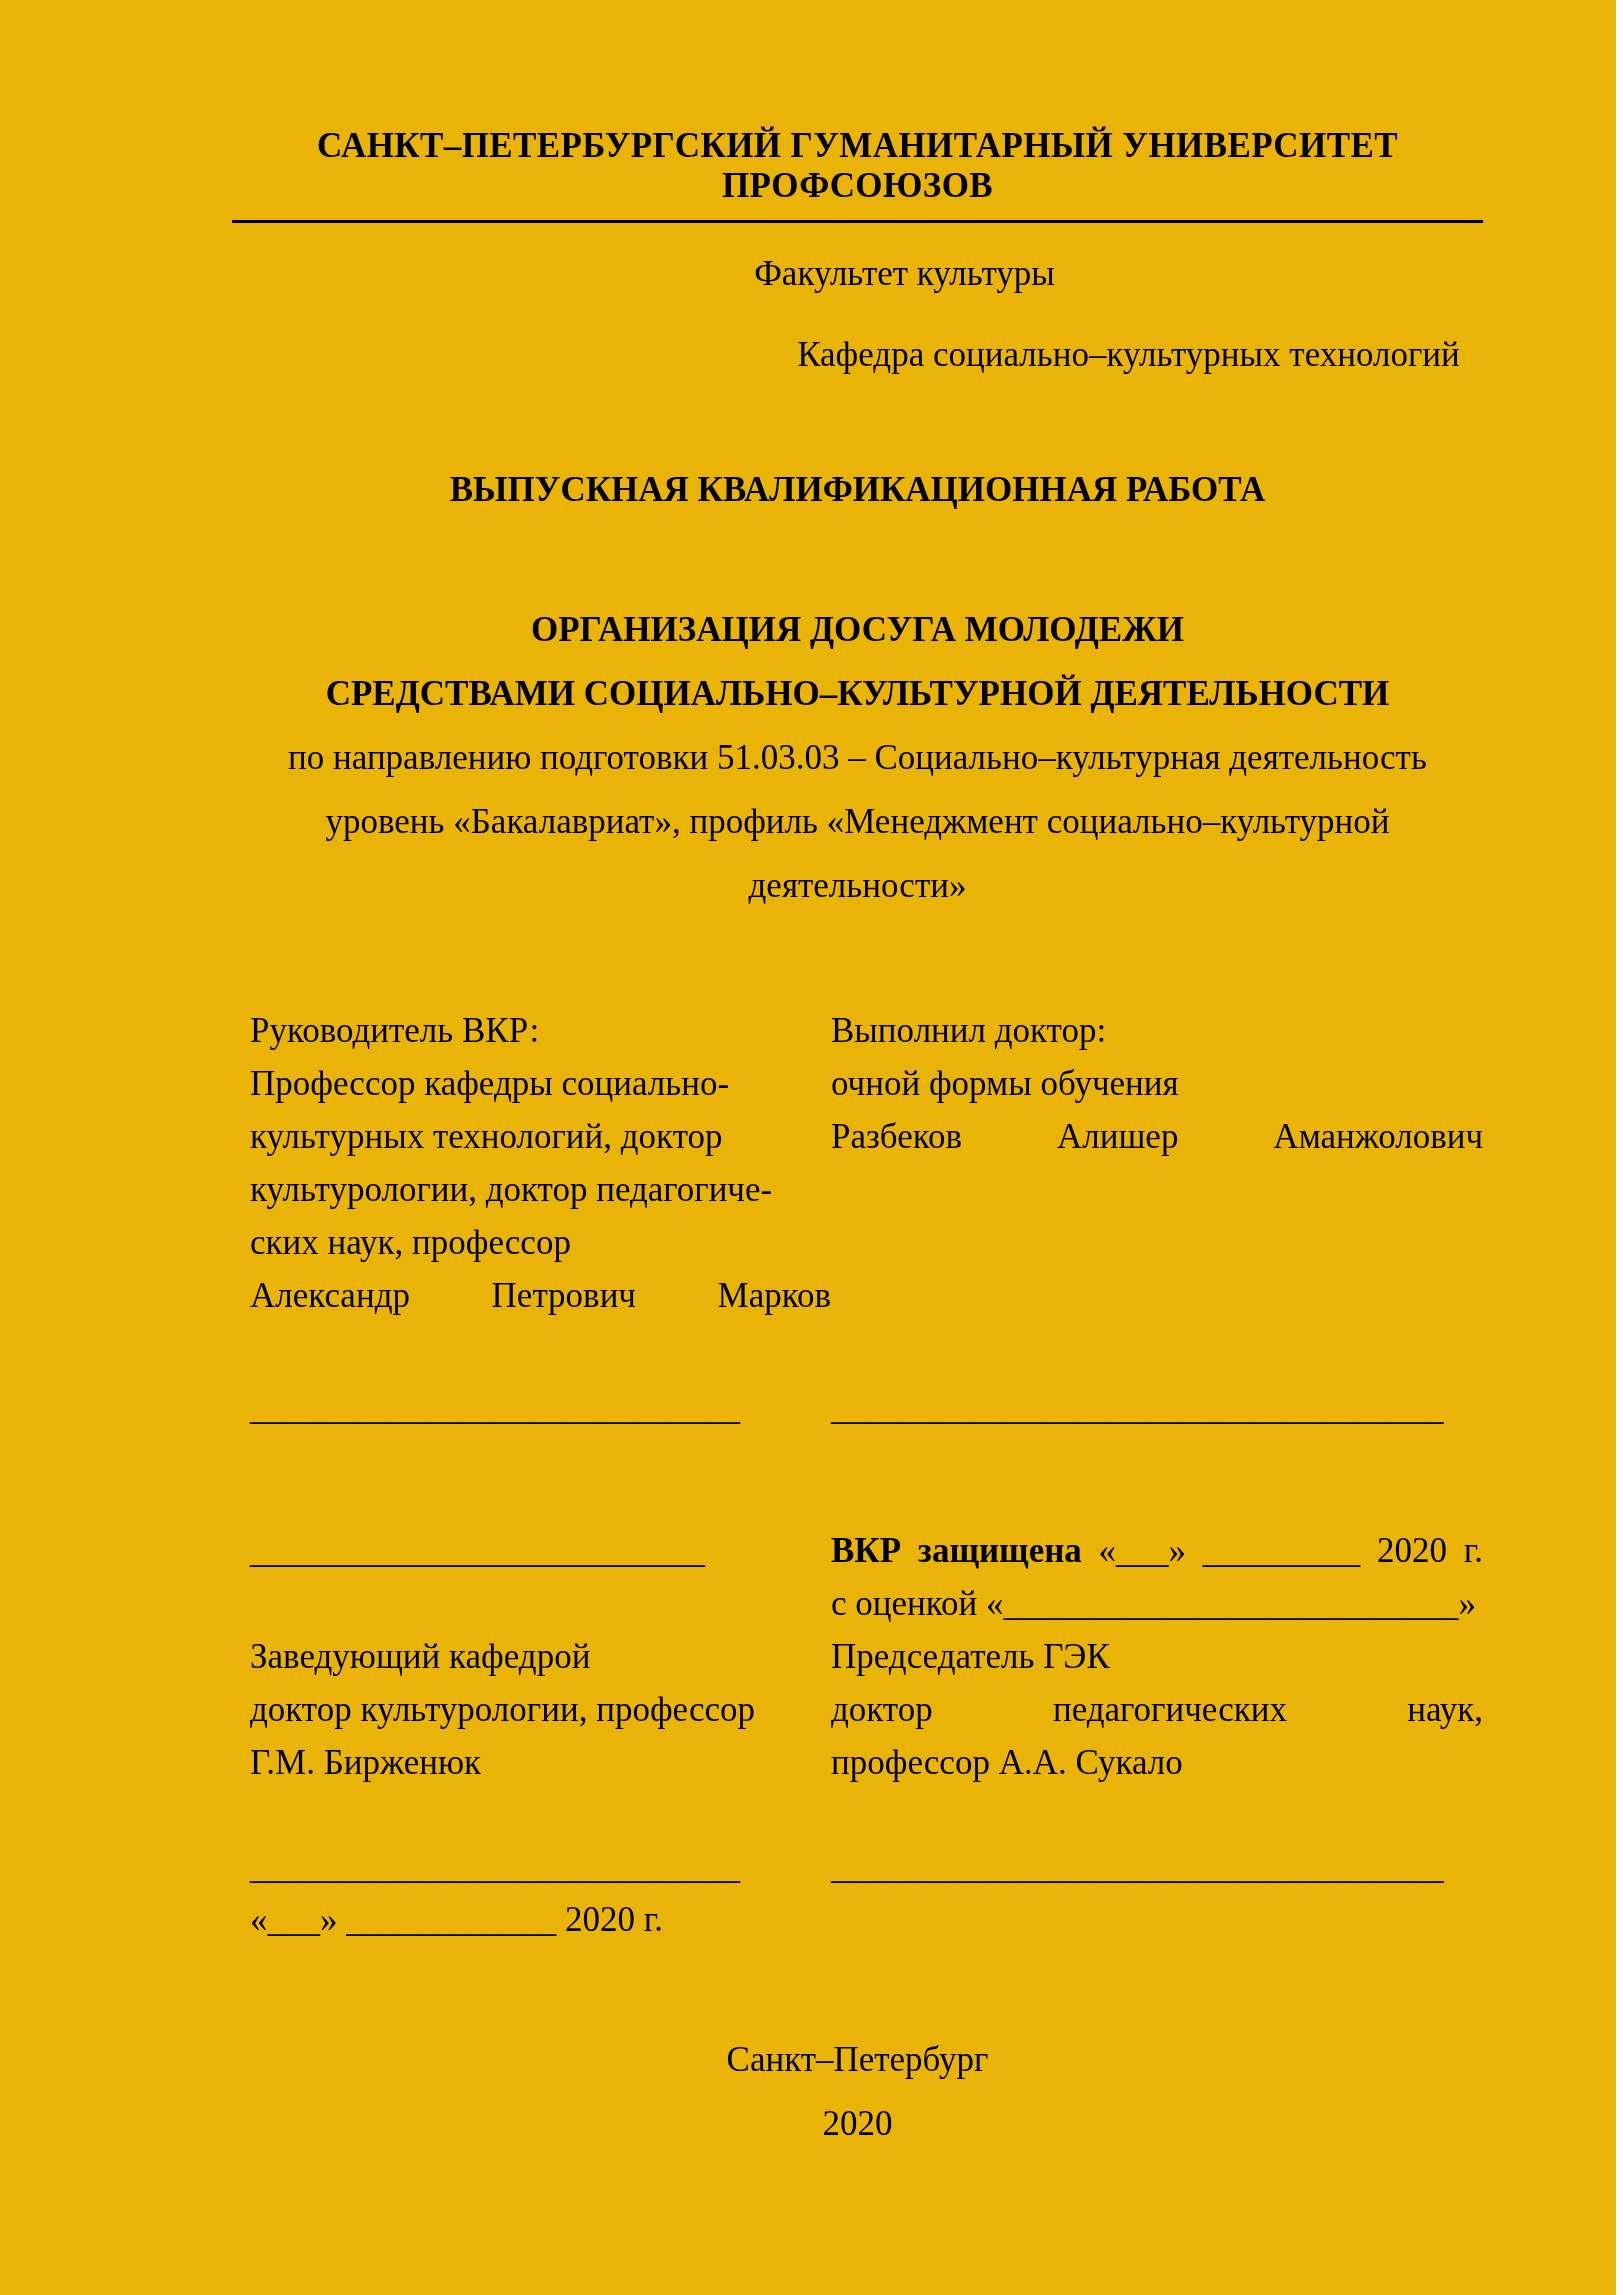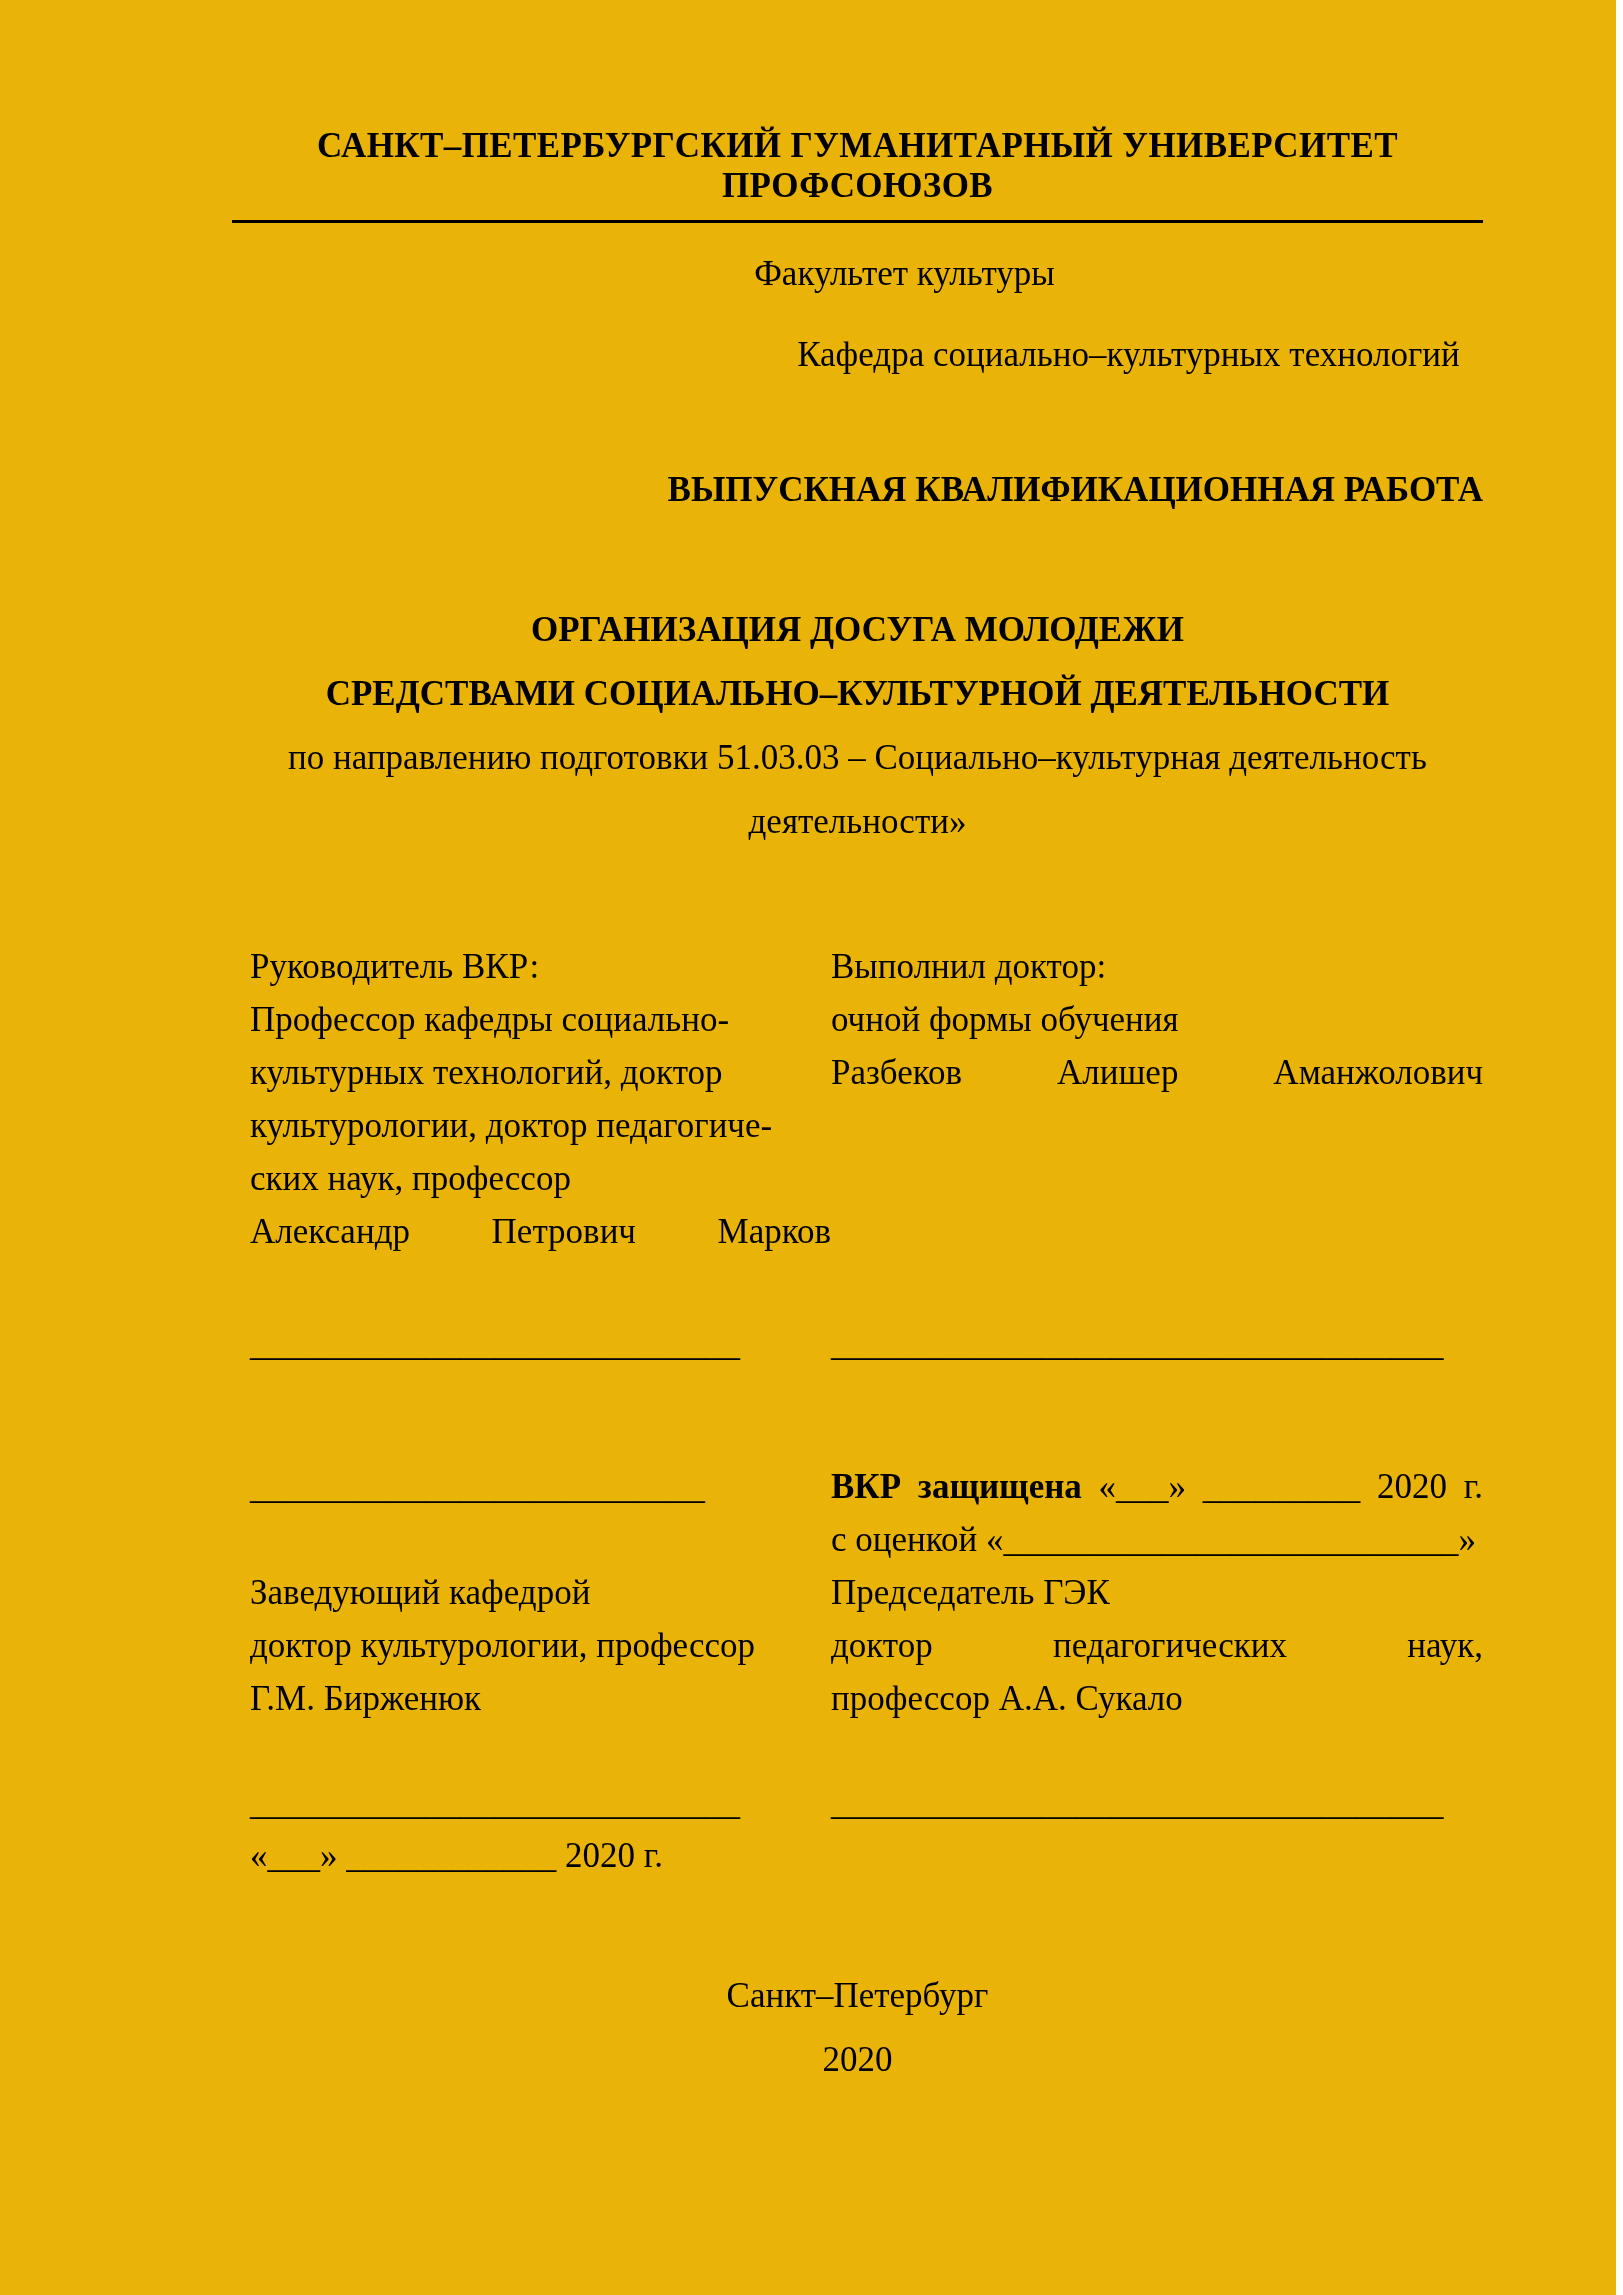--- a/index.html
+++ b/index.html
@@ -38,21 +38,21 @@
     line-height: 53px;
   }
   .department {
     margin-top: 28px;
     margin-left: 542px;
     text-align: center;
     line-height: 53px;
   }
   .work-type {
     margin-top: 82px;
-    text-align: right;
+    text-align: center;
     font-weight: 700;
     line-height: 53px;
   }
   .title-block {
     margin-top: 82px;
     text-align: center;
     line-height: 64px;
   }
   .title-block .title-line { font-weight: 700; }
 
@@ -88,20 +88,21 @@
 
   <div class="faculty">Факультет культуры</div>
   <div class="department">Кафедра социально–культурных технологий</div>
 
   <div class="work-type">ВЫПУСКНАЯ КВАЛИФИКАЦИОННАЯ РАБОТА</div>
 
   <div class="title-block">
     <div class="title-line">ОРГАНИЗАЦИЯ ДОСУГА МОЛОДЕЖИ</div>
     <div class="title-line">СРЕДСТВАМИ СОЦИАЛЬНО–КУЛЬТУРНОЙ ДЕЯТЕЛЬНОСТИ</div>
     <div>по направлению подготовки 51.03.03 – Социально–культурная деятельность</div>
+    <div>уровень «Бакалавриат», профиль «Менеджмент социально–культурной</div>
     <div>деятельности»</div>
   </div>
 
   <div class="columns block1">
     <div class="col-left">
       <div>Руководитель ВКР:</div>
       <div>Профессор кафедры социально-</div>
       <div>культурных технологий, доктор</div>
       <div>культурологии, доктор педагогиче-</div>
       <div>ских наук, профессор</div>

